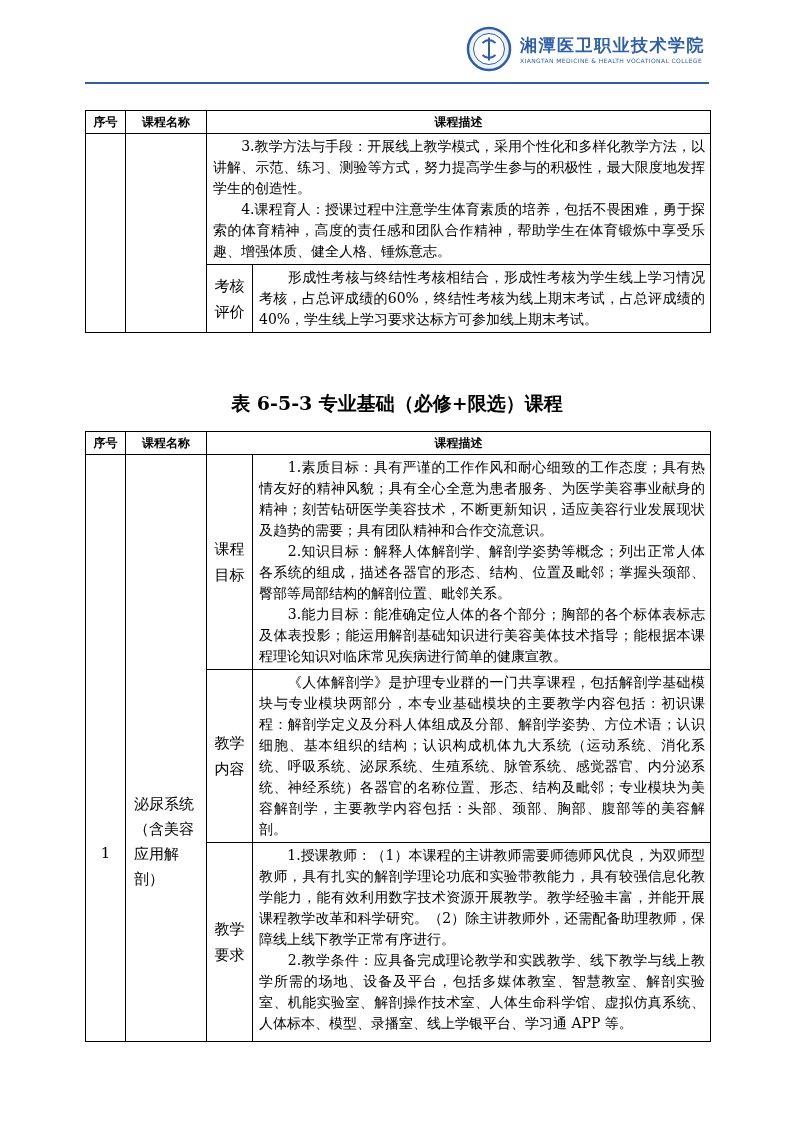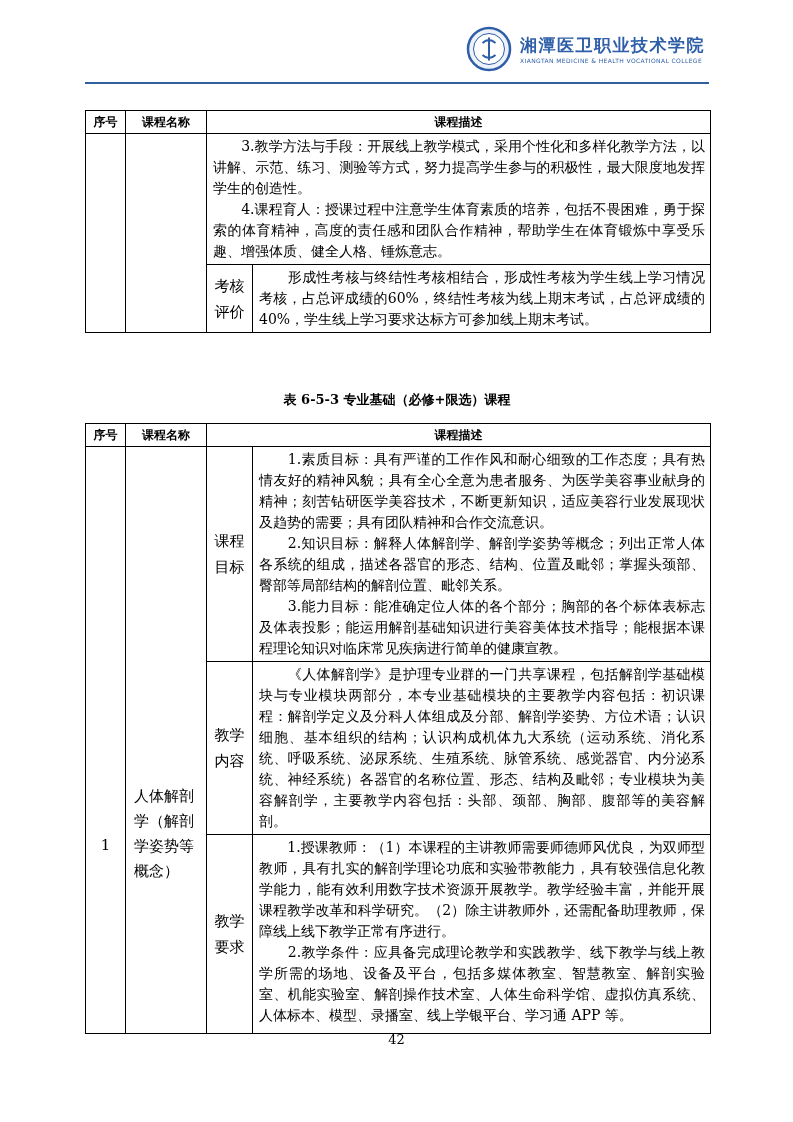--- a/index.html
+++ b/index.html
@@ -37,21 +37,21 @@
   .cell-text {
     font-size: 14px; line-height: 21px;
     text-align: justify; white-space: pre-wrap;
     vertical-align: top; padding: 2px 5px 2px 6px;
   }
   .cell-label { font-size: 15px; line-height: 26px; text-align: center; vertical-align: middle; padding: 2px 7px; }
   .table-prev { margin-top: 26px; }
   .row-cont  .cell-text { height: 124px; }
   .row-assess .cell-text { height: 62px; margin-left: 28px; }
 
-  .section-title { margin-top: 58px; margin-bottom: 14px; text-align: center; font-size: 13px; font-weight: bold; }
+  .section-title { margin-top: 58px; margin-bottom: 14px; text-align: center; font-size: 19px; font-weight: bold; }
 
   .row-obj   .cell-text { height: 208px; margin-left: 18px; }
   .row-teach .cell-text { height: 168px; }
   .row-req   .cell-text { height: 194px; }
 
   .cell-no { text-align: center; vertical-align: middle; font-size: 15px; padding-top: 210px; }
   .cell-course-name { vertical-align: middle; padding-top: 188px; }
   .course-name-inner { width: 64px; margin: 0 auto; font-size: 15px; line-height: 25px; text-align: left; }
 
   .page-number {
@@ -115,34 +115,33 @@
     </colgroup>
     <tbody>
         <tr>
       <th>序号</th>
       <th>课程名称</th>
       <th colspan="2">课程描述</th>
     </tr>
     <tr class="row-obj">
       <td rowspan="3" class="cell-no">1</td>
       <td rowspan="3" class="cell-course-name">
-        <div class="course-name-inner">人体解剖学（解剖学姿势等概念）</div>
+        <div class="course-name-inner">泌尿系统（含美容应用解剖）</div>
       </td>
       <td class="cell-label">课程目标</td>
       <td class="cell-text">　　1.素质目标：具有严谨的工作作风和耐心细致的工作态度；具有热情友好的精神风貌；具有全心全意为患者服务、为医学美容事业献身的精神；刻苦钻研医学美容技术，不断更新知识，适应美容行业发展现状及趋势的需要；具有团队精神和合作交流意识。
 　　2.知识目标：解释人体解剖学、解剖学姿势等概念；列出正常人体各系统的组成，描述各器官的形态、结构、位置及毗邻；掌握头颈部、臀部等局部结构的解剖位置、毗邻关系。
 　　3.能力目标：能准确定位人体的各个部分；胸部的各个标体表标志及体表投影；能运用解剖基础知识进行美容美体技术指导；能根据本课程理论知识对临床常见疾病进行简单的健康宣教。</td>
     </tr>
     <tr class="row-teach">
       <td class="cell-label">教学内容</td>
       <td class="cell-text">　　《人体解剖学》是护理专业群的一门共享课程，包括解剖学基础模块与专业模块两部分，本专业基础模块的主要教学内容包括：初识课程：解剖学定义及分科人体组成及分部、解剖学姿势、方位术语；认识细胞、基本组织的结构；认识构成机体九大系统（运动系统、消化系统、呼吸系统、泌尿系统、生殖系统、脉管系统、感觉器官、内分泌系统、神经系统）各器官的名称位置、形态、结构及毗邻；专业模块为美容解剖学，主要教学内容包括：头部、颈部、胸部、腹部等的美容解剖。</td>
     </tr>
     <tr class="row-req">
       <td class="cell-label">教学要求</td>
       <td class="cell-text">　　1.授课教师：（1）本课程的主讲教师需要师德师风优良，为双师型教师，具有扎实的解剖学理论功底和实验带教能力，具有较强信息化教学能力，能有效利用数字技术资源开展教学。教学经验丰富，并能开展课程教学改革和科学研究。（2）除主讲教师外，还需配备助理教师，保障线上线下教学正常有序进行。
 　　2.教学条件：应具备完成理论教学和实践教学、线下教学与线上教学所需的场地、设备及平台，包括多媒体教室、智慧教室、解剖实验室、机能实验室、解剖操作技术室、人体生命科学馆、虚拟仿真系统、人体标本、模型、录播室、线上学银平台、学习通 APP 等。</td>
     </tr>
   </tbody>
     </table>
 
-  <div class="page-number">42</div>
 
 </div>
 
 </body></html>

